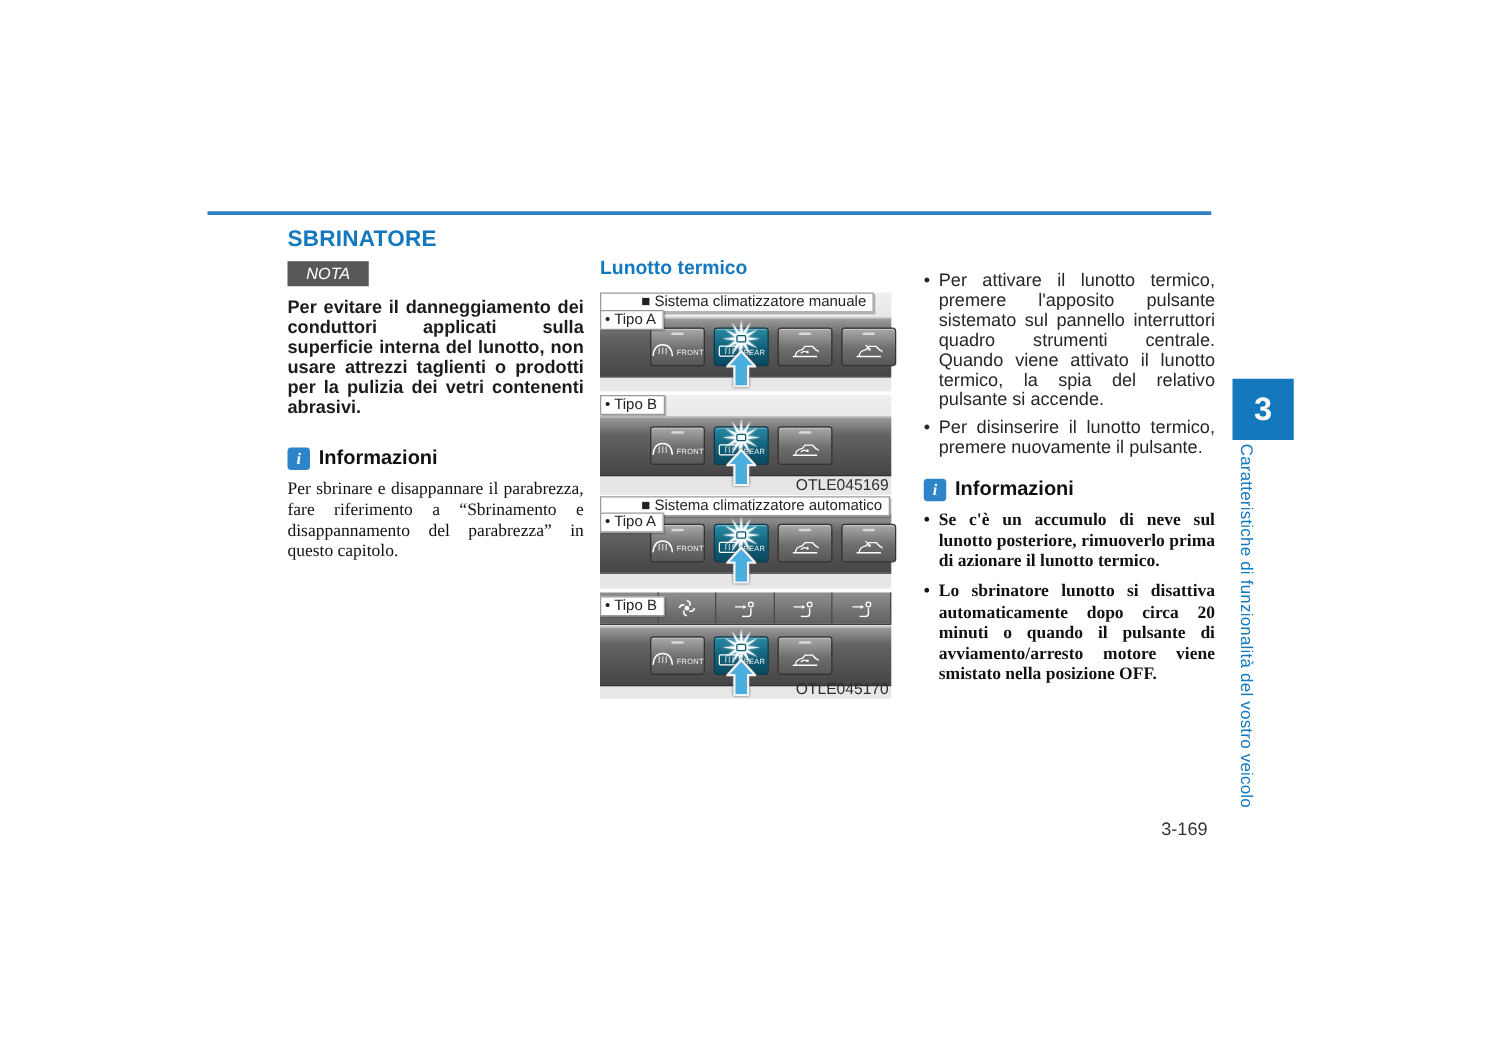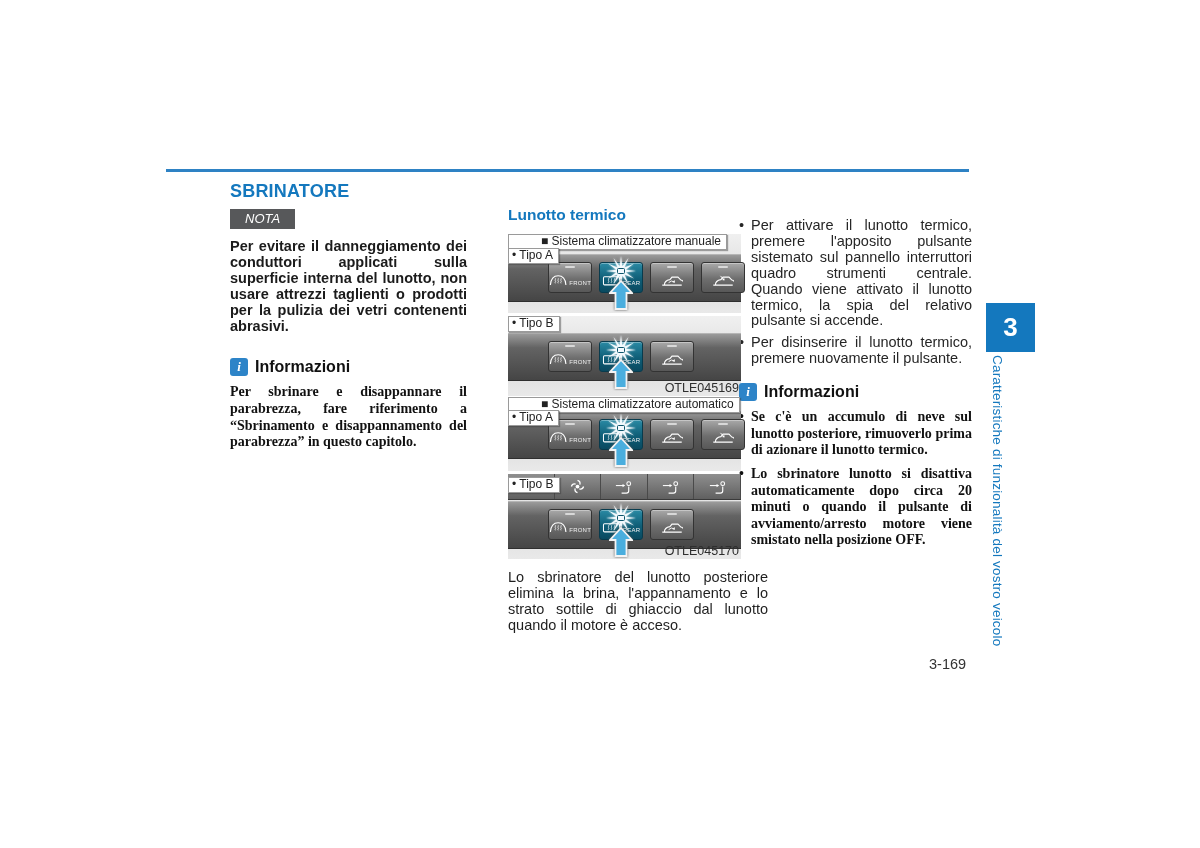--- a/index.html
+++ b/index.html
@@ -12,25 +12,25 @@
   .page-title{margin:0;color:#1478be;font-size:18px;font-weight:bold;letter-spacing:.2px;}
   .nota-badge{display:inline-block;margin-top:7px;background:#57585a;color:#fff;
               font-style:italic;font-weight:normal;font-size:13px;padding:2px 15px 3px 15px;}
   .nota-text{margin:10px 0 0 0;font-weight:bold;font-size:14.5px;line-height:15.9px;
              text-align:justify;color:#1b1b1b;}
   .info-head{display:flex;align-items:center;gap:7px;font-size:16px;font-weight:bold;color:#101010;}
   .col-left .info-head{margin-top:24px;}
   .info-icon{flex:0 0 auto;width:18px;height:18px;background:#2d84c8;border-radius:3px;color:#fff;
              font-family:"Liberation Serif",serif;font-style:italic;font-weight:bold;
              display:flex;align-items:center;justify-content:center;font-size:13px;}
-  .serif-text{margin:8px 0 0 0;font-family:"Liberation Serif",serif;font-weight:bold;
+  .serif-text{margin:8px 0 0 0;font-family:"Liberation Serif",serif;font-weight:normal;
               font-size:14px;line-height:16.6px;text-align:justify;color:#111;}
 
   
-  .col-mid{position:absolute;left:508px;top:206px;width:260px;}
+  .col-mid{position:absolute;left:480px;top:206px;width:260px;}
   .mid-heading{margin:0;color:#1478be;font-size:15.5px;font-weight:bold;}
   .figure{position:relative;margin-top:10px;width:233px;}
   .photo{position:relative;width:233px;background:linear-gradient(180deg,#f0f0f0 0%,#dcdcdc 55%,#e9e9e9 100%);}
   .photo1{height:79px;margin-bottom:3px;}
   .photo2{height:80px;margin-bottom:1px;}
   .photo3{height:74px;margin-bottom:3px;}
   .photo4{height:85px;}
   .fig-label,.fig-sublabel{position:absolute;z-index:7;background:#fff;border:1px solid #9a9a9a;
       box-shadow:1px 1px 1px rgba(60,60,60,.45);font-size:12px;color:#222;
       padding:0 5px 1px 3px;white-space:nowrap;line-height:13px;}
@@ -325,21 +325,20 @@
             </div>
           </div>
         </div>
         <svg class="uparrow" viewBox="0 0 24 30">
             <use href="#i-arrow"></use>
           </svg>
         <span class="fig-code">OTLE045170</span>
       </div>
     </div>
 
-    <p class="mid-caption">Lo sbrinatore del lunotto posteriore elimina la brina, l'appannamento e lo strato sottile di ghiaccio dal lunotto quando il motore è acceso.</p>
   </div>
 
   <div class="col-right">
     <ul class="bullets sans">
       <li><span>Per attivare il lunotto termico, premere l'apposito pulsante sistemato sul pannello interruttori quadro strumenti centrale. Quando viene attivato il lunotto termico, la spia del relativo pulsante si accende.</span></li>
       <li><span>Per disinserire il lunotto termico, premere nuovamente il pulsante.</span></li>
     </ul>
     <div class="info-head">
       <span class="info-icon">
           <span>i</span>

